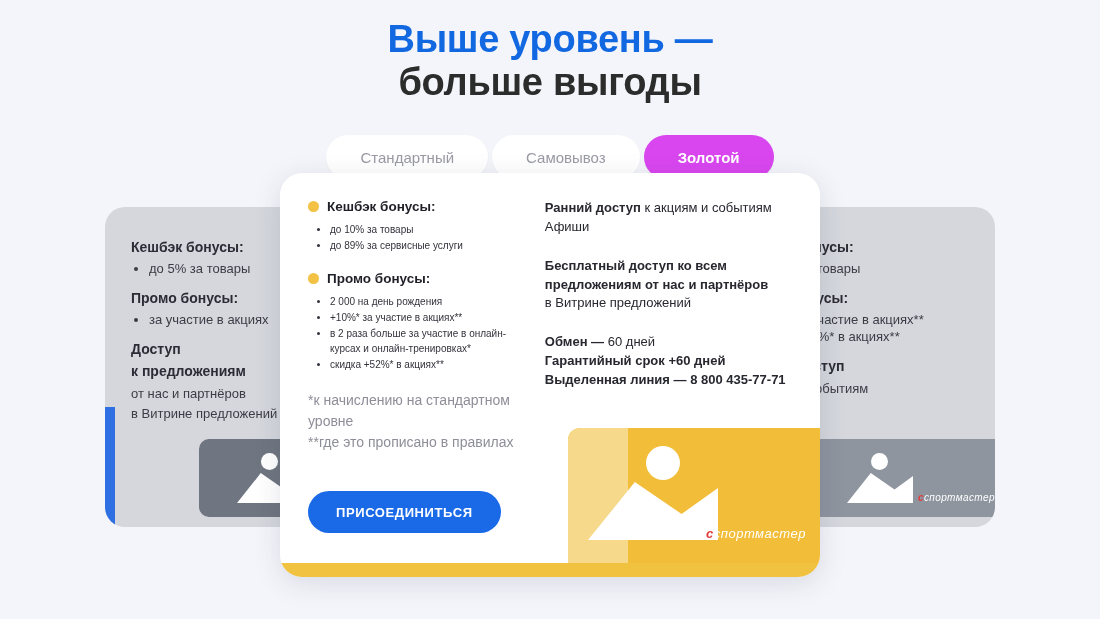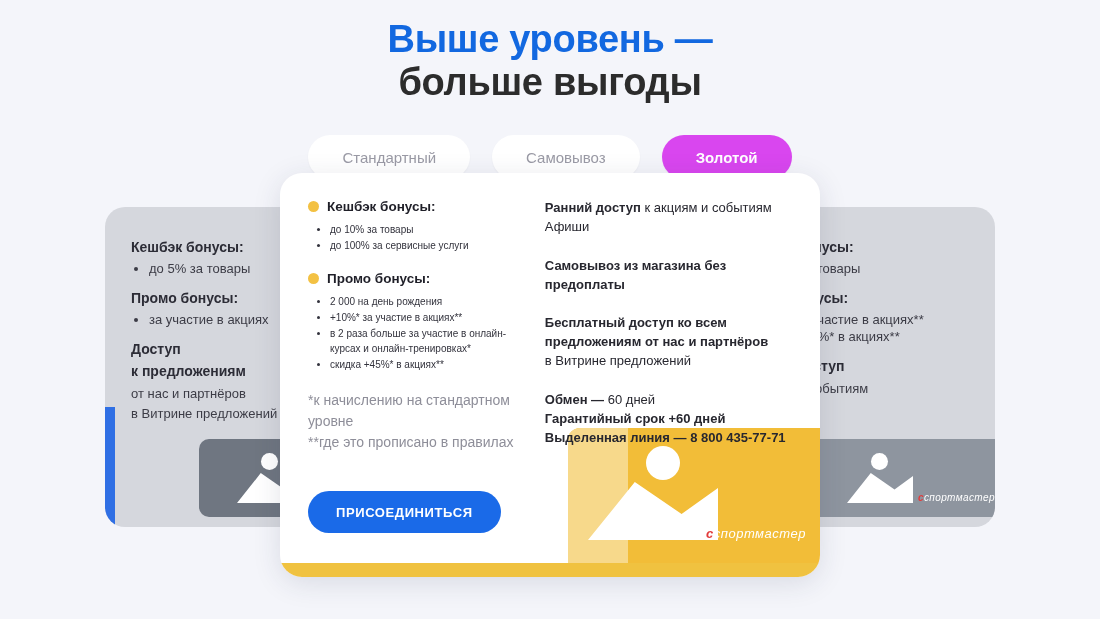--- a/index.html
+++ b/index.html
@@ -24,21 +24,21 @@
     font-size: 38px;
     letter-spacing: -0.3px;
   }
   .heading .line1 { color: #1268e0; display: block; }
   .heading .line2 { color: #2c2c2c; display: block; }
 
   
   .tabs {
     display: flex;
     justify-content: center;
-    gap: 22px;
+    gap: 4px;
     margin-top: 32px;
   }
   .tab {
     border: none;
     outline: none;
     border-radius: 26px;
     height: 44px;
     padding: 0 34px;
     font-size: 15px;
     font-family: "Liberation Sans", sans-serif;
@@ -345,50 +345,46 @@
 
     <div class="center-inner">
 
       <div class="col-left">
         <div class="bullet-head">
           <span class="dot"></span>
           <span>Кешбэк бонусы:</span>
         </div>
         <ul>
           <li>до 10% за товары</li>
-          <li>до 100% за сервисные услуги</li>
+          <li>до 89% за сервисные услуги</li>
         </ul>
 
         <div class="bullet-head">
           <span class="dot"></span>
           <span>Промо бонусы:</span>
         </div>
         <ul>
           <li>2 000 на день рождения</li>
           <li>+10%* за участие в акциях**</li>
           <li>в 2 раза больше за участие в онлайн-курсах и онлайн-тренировках*</li>
-          <li>скидка +45%* в акциях**</li>
+          <li>скидка +52%* в акциях**</li>
         </ul>
 
         <div class="foot-note">
           <span class="r-line">*к начислению на стандартном уровне</span>
           <span class="r-line">**где это прописано в правилах</span>
         </div>
       </div>
 
       <div class="col-right">
         <div class="r-block">
           <b>Ранний доступ</b><span class="light"> к акциям и событиям</span>
           <span class="r-line">Афиши</span>
         </div>
 
-        <div class="r-block">
-          <b class="r-line">Самовывоз из магазина без</b>
-          <b class="r-line">предоплаты</b>
-        </div>
 
         <div class="r-block">
           <b class="r-line">Бесплатный доступ ко всем</b>
           <b class="r-line">предложениям от нас и партнёров</b>
           <span class="r-line">в Витрине предложений</span>
         </div>
 
         <div class="r-block">
           <span class="r-line"><b>Обмен —</b><span> 60 дней</span></span>
           <span class="r-line"><b>Гарантийный срок</b><b> +60 дней</b></span>

